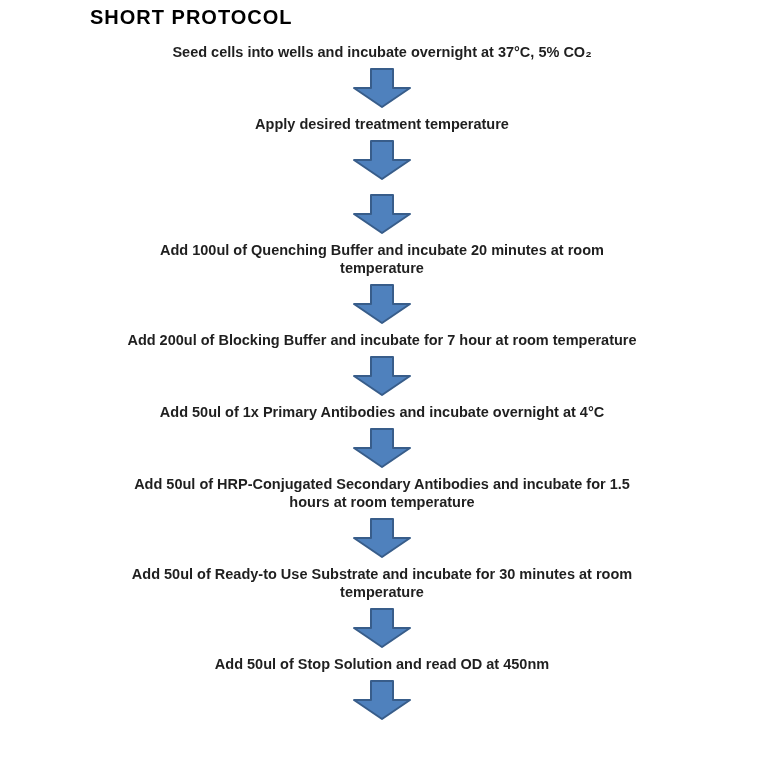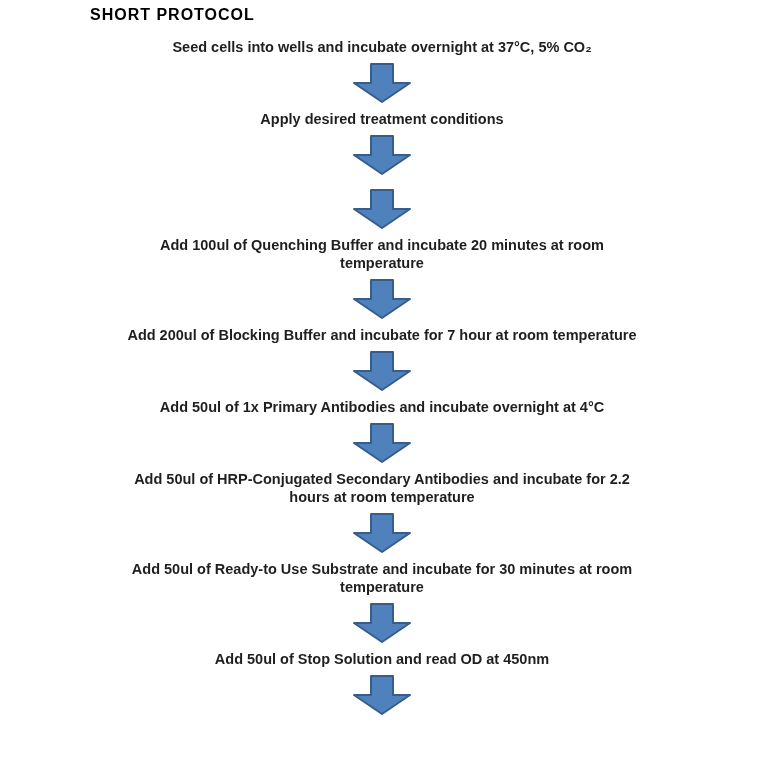--- a/index.html
+++ b/index.html
@@ -8,21 +8,21 @@
   }
   body {
     width: 764px;
     height: 764px;
     background: #ffffff;
     overflow: hidden;
     font-family: "Liberation Sans", "DejaVu Sans", sans-serif;
   }
   .page-title {
     margin: 6px 0 0 90px;
-    font-size: 16px;
+    font-size: 20px;
     font-weight: bold;
     letter-spacing: 1px;
     color: #000000;
   }
   .flow {
     margin-top: 14px;
     display: flex;
     flex-direction: column;
     align-items: center;
   }
@@ -49,21 +49,21 @@
   <div class="flow">
 
     <div class="step">Seed cells into wells and incubate overnight at 37°C, 5% CO₂</div>
 
     <div class="arrow">
       <svg width="62" height="40" viewBox="0 0 62 40" aria-hidden="true">
         <polygon points="20,1 42,1 42,20 59,20 31,39 3,20 20,20" stroke-width="2" stroke-linejoin="round" fill="#4f81bd" stroke="#385d8a"></polygon>
       </svg>
     </div>
 
-    <div class="step">Apply desired treatment conditions</div>
+    <div class="step">Apply desired treatment temperature</div>
 
     <div class="arrow">
       <svg width="62" height="40" viewBox="0 0 62 40" aria-hidden="true">
         <polygon points="20,1 42,1 42,20 59,20 31,39 3,20 20,20" stroke-width="2" stroke-linejoin="round" fill="#4f81bd" stroke="#385d8a"></polygon>
       </svg>
     </div>
 
 
     <div class="arrow">
       <svg width="62" height="40" viewBox="0 0 62 40" aria-hidden="true">
@@ -89,21 +89,21 @@
     </div>
 
     <div class="step">Add 50ul of 1x Primary Antibodies and incubate overnight at 4°C</div>
 
     <div class="arrow">
       <svg width="62" height="40" viewBox="0 0 62 40" aria-hidden="true">
         <polygon points="20,1 42,1 42,20 59,20 31,39 3,20 20,20" stroke-width="2" stroke-linejoin="round" fill="#4f81bd" stroke="#385d8a"></polygon>
       </svg>
     </div>
 
-    <div class="step">Add 50ul of HRP-Conjugated Secondary Antibodies and incubate for 2.2
+    <div class="step">Add 50ul of HRP-Conjugated Secondary Antibodies and incubate for 1.5
 hours at room temperature</div>
 
     <div class="arrow">
       <svg width="62" height="40" viewBox="0 0 62 40" aria-hidden="true">
         <polygon points="20,1 42,1 42,20 59,20 31,39 3,20 20,20" stroke-width="2" stroke-linejoin="round" fill="#4f81bd" stroke="#385d8a"></polygon>
       </svg>
     </div>
 
     <div class="step">Add 50ul of Ready-to Use Substrate and incubate for 30 minutes at room
 temperature</div>

